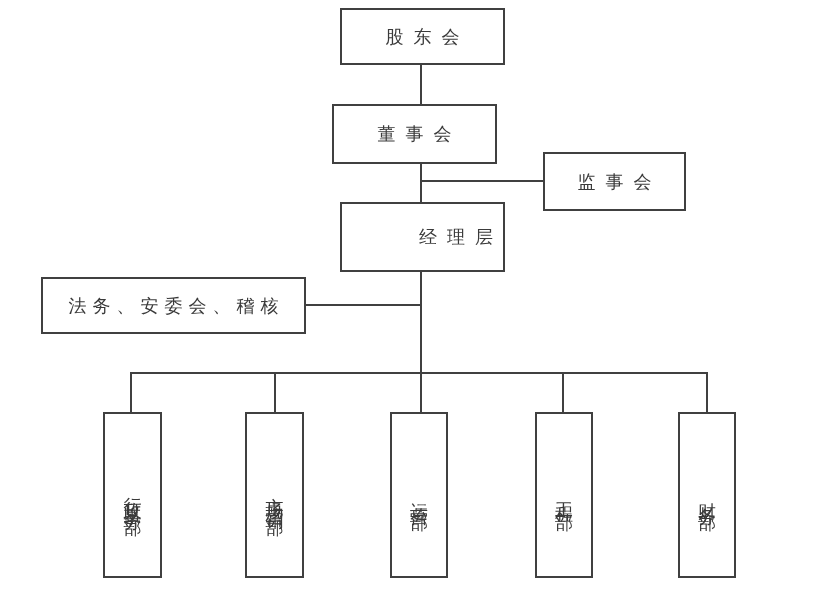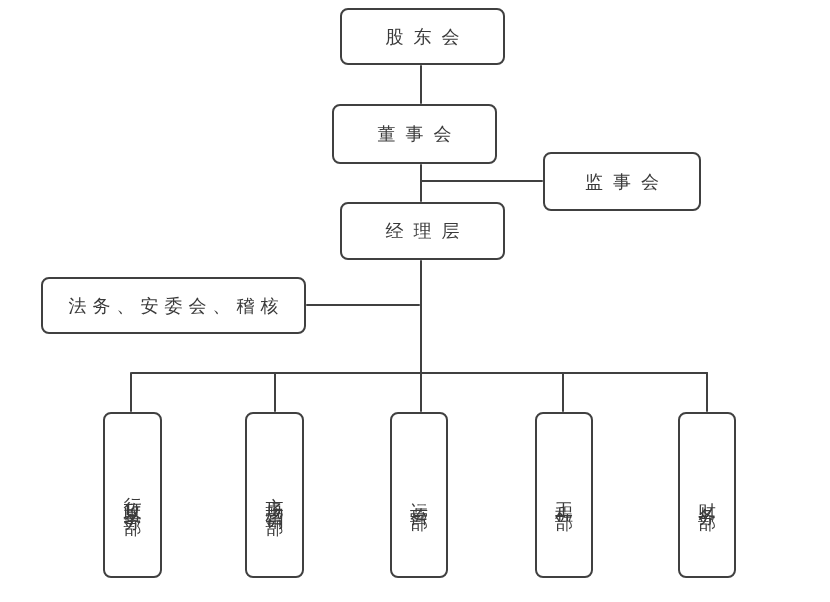--- a/index.html
+++ b/index.html
@@ -1,15 +1,15 @@
 <!DOCTYPE html>
 <html><head>
 <meta charset="utf-8">
 <style>
-  * { margin: 0; padding: 0; box-sizing: border-box; border-radius: 8px; }
+  * { margin: 0; padding: 0; box-sizing: border-box; }
   html, body { background: #ffffff; }
   body {
     font-family: "DejaVu Sans", "Liberation Sans", sans-serif;
   }
   .canvas {
     position: relative;
     width: 830px;
     height: 602px;
     background: #ffffff;
     overflow: hidden;
@@ -63,25 +63,25 @@
   <div class="line" style="left:706px; top:372px; width:2px;   height:40px;"></div>
 
   <div class="node" style="left:340px; top:8px;   width:165px; height:57px;">
     <span class="lbl">股东会</span>
   </div>
 
   <div class="node" style="left:332px; top:104px; width:165px; height:60px;">
     <span class="lbl">董事会</span>
   </div>
 
-  <div class="node" style="left:543px; top:152px; width:158px; height:59px;">
+  <div class="node" style="left:543px; top:152px; width:143px; height:59px;">
     <span class="lbl">监事会</span>
   </div>
 
-  <div class="node" style="left:340px; top:202px; width:165px; height:58px;">
+  <div class="node" style="left:340px; top:202px; width:165px; height:70px;justify-content:flex-end;">
     <span class="lbl">经理层</span>
   </div>
 
   <div class="node wide" style="left:41px; top:277px; width:265px; height:57px;text-align:right;">
     <span class="lbl">法务、安委会、稽核</span>
   </div>
 
   <div class="node vert" style="left:103px; top:412px; width:59px; height:166px;">
     <span class="lbl">行政事务部</span>
   </div>

